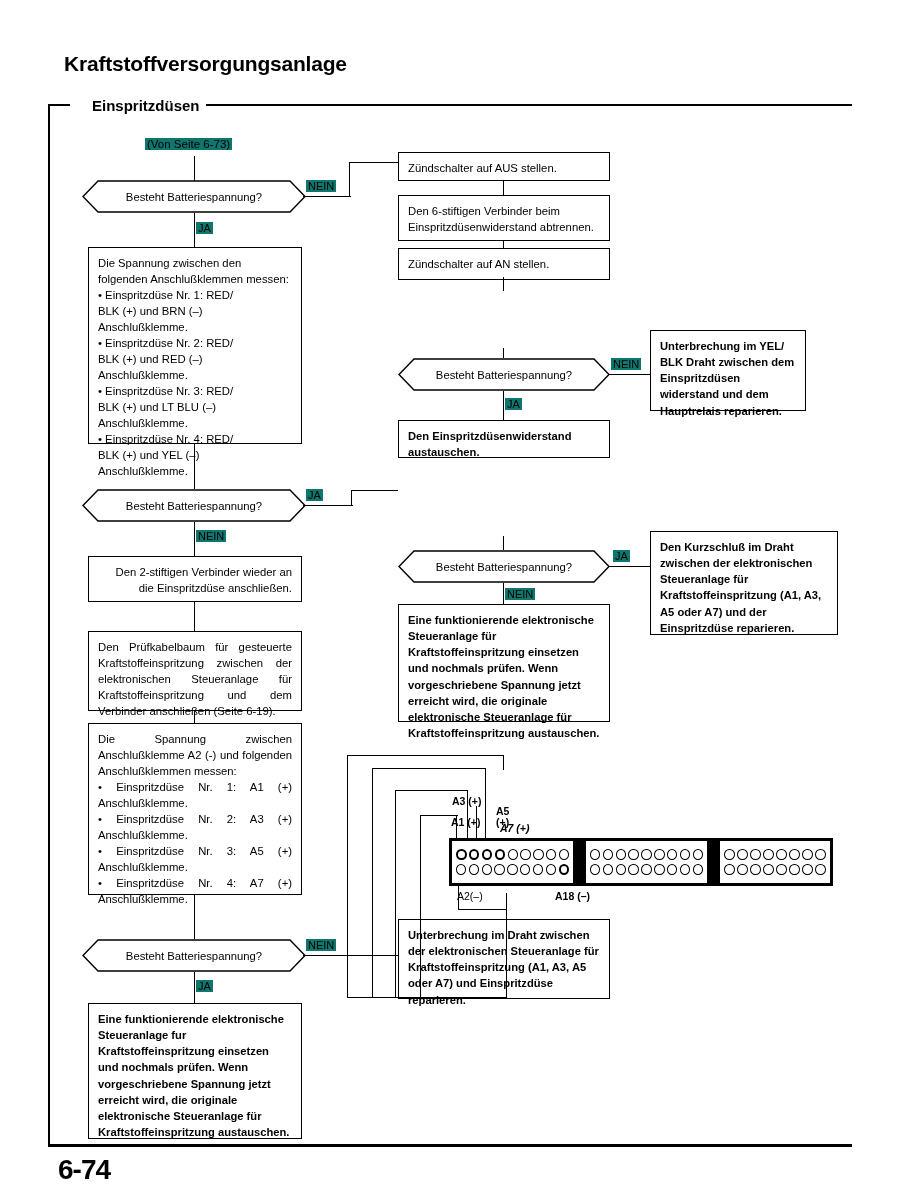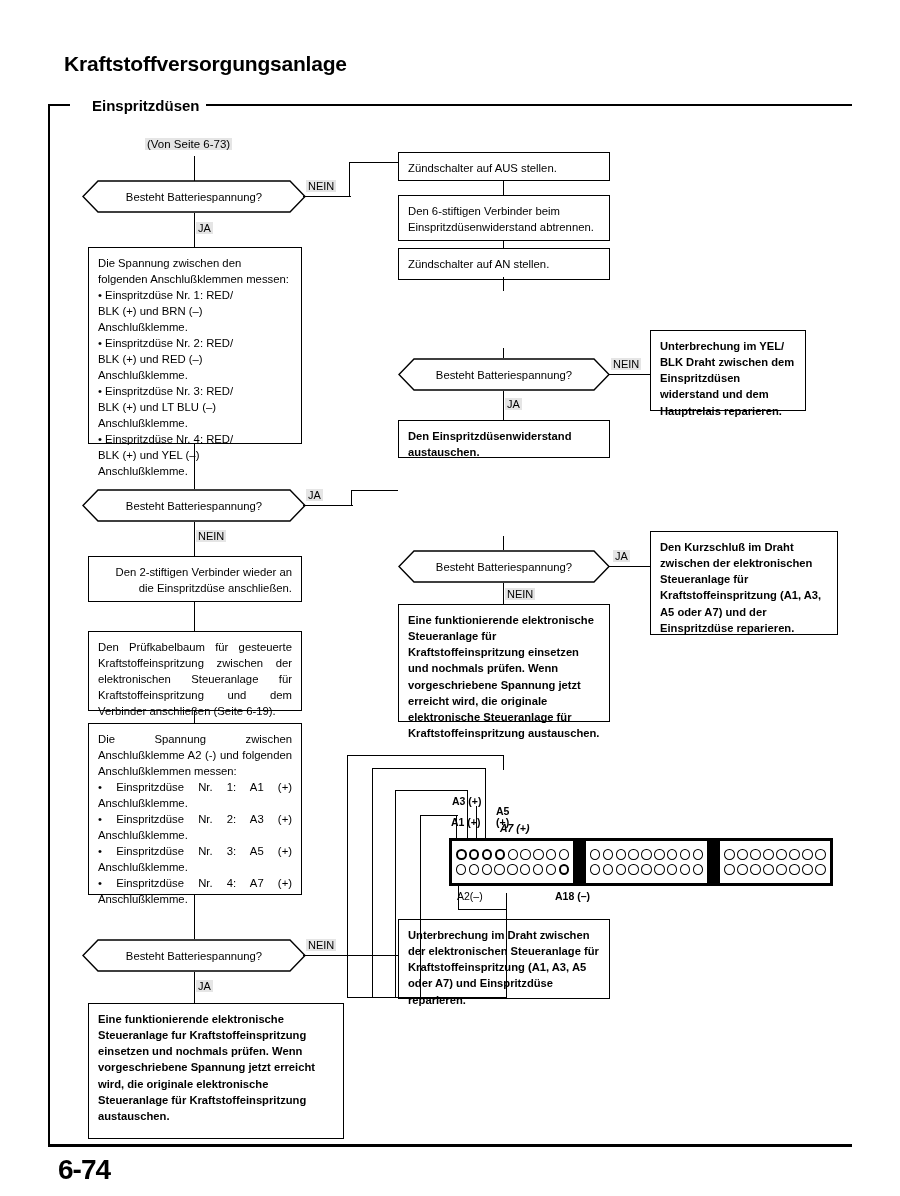--- a/index.html
+++ b/index.html
@@ -47,21 +47,21 @@
     font-size:11.3px;
   }
   .dec .hx{
     position:absolute;left:0;top:0;width:100%;height:100%;
   }
   .dec span{position:relative;z-index:2;}
 
   .ln{position:absolute;background:#000;}
   .lnv{width:1.4px;}
   .lnh{height:1.4px;}
-  .lbl{position:absolute;font-size:11px;background:#e5e5e5;padding:0 2px;}
+  .lbl{position:absolute;font-size:11px;background:#0f766e;padding:0 2px;}
   .conn-block{
     position:absolute;border:3px solid #000;background:#fff;
     box-sizing:border-box;display:flex;flex-direction:column;
     justify-content:space-evenly;padding:3px 4px;
   }
   .conn-row{display:flex;gap:2.4px;justify-content:flex-start;}
   .pin{
     width:11px;height:11px;border:1.6px solid #000;border-radius:50%;
     box-sizing:border-box;background:#fff;
   }
@@ -147,21 +147,21 @@
       <polygon points="16,1 208,1 223,16.5 208,32 16,32 1,16.5" fill="#fff" stroke="#000" stroke-width="1.4"></polygon>
     </svg>
     <span>Besteht Batteriespannung?</span>
   </div>
   <div class="lbl" style="left:306px;top:939px;">NEIN</div>
   <div class="ln lnh" style="left:303px;top:955px;width:95px;"></div>
 
   <div class="lbl" style="left:196px;top:980px;">JA</div>
   <div class="ln lnv" style="left:194px;top:972px;height:31px;"></div>
 
-  <div class="box bold" style="left:88px;top:1003px;width:256px;height:136px;">Eine funktionierende elektronische Steueranlage fur Kraftstoffeinspritzung einsetzen und nochmals prüfen. Wenn vorgeschriebene Spannung jetzt erreicht wird, die originale elektronische Steueranlage für Kraftstoffeinspritzung austauschen.</div>
+  <div class="box bold" style="left:88px;top:1003px;width:214px;height:136px;">Eine funktionierende elektronische Steueranlage fur Kraftstoffeinspritzung einsetzen und nochmals prüfen. Wenn vorgeschriebene Spannung jetzt erreicht wird, die originale elektronische Steueranlage für Kraftstoffeinspritzung austauschen.</div>
 
   <div class="box" style="left:398px;top:152px;width:212px;height:29px;">Zündschalter auf AUS stellen.</div>
   <div class="ln lnv" style="left:503px;top:181px;height:14px;"></div>
 
   <div class="box" style="left:398px;top:195px;width:212px;height:46px;">Den 6-stiftigen Verbinder beim Einspritzdüsenwiderstand abtrennen.</div>
   <div class="ln lnv" style="left:503px;top:241px;height:7px;"></div>
 
   <div class="box" style="left:398px;top:248px;width:212px;height:32px;">Zündschalter auf AN stellen.</div>
   <div class="ln lnv" style="left:503px;top:277px;height:14px;"></div>
 

